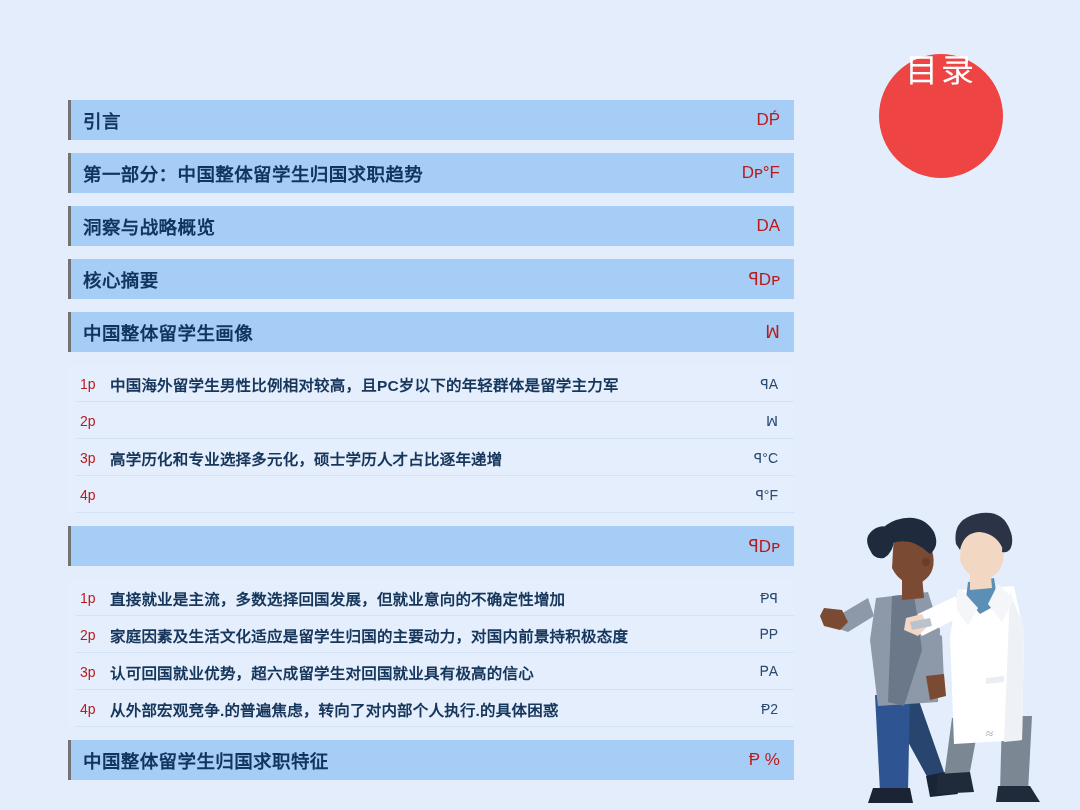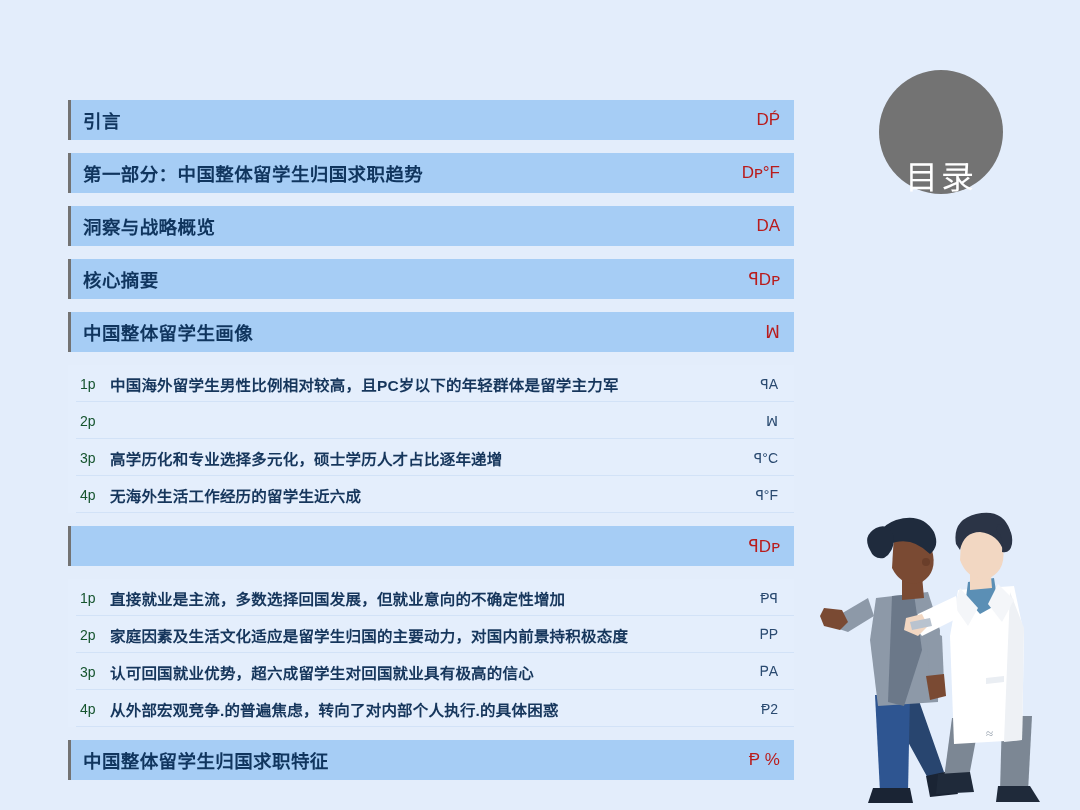--- a/index.html
+++ b/index.html
@@ -21,27 +21,27 @@
     position: absolute;
     inset: 0;
     background: #e3edfb;
     overflow: hidden;
   }
 
   
   #toc-badge {
     position: absolute;
     left: 879px;
-    top: 70px;
+    top: 54px;
     width: 124px;
     height: 124px;
     border-radius: 50%;
-    background: #737373;
+    background: #ef4444;
     display: flex;
-    align-items: flex-end;
+    align-items: flex-start;
     justify-content: center;
   }
   #toc-badge .badge-label {
     color: #ffffff;
     font-size: 33px;
     font-weight: 400;
     letter-spacing: 3px;
     line-height: 1;
     white-space: nowrap;
   }
@@ -84,21 +84,21 @@
     white-space: nowrap;
   }
 
   
   .toc-row.subitem {
     height: 37px;
     background: #e4eefc;
     padding: 0 16px 0 12px;
   }
   .toc-row.subitem .row-marker {
-    color: #14532d;
+    color: #b91c1c;
     font-size: 14px;
     width: 30px;
     flex: 0 0 30px;
     text-align: left;
     white-space: nowrap;
   }
   .toc-row.subitem .row-title {
     color: #16365c;
     font-size: 15.5px;
     font-weight: 700;
@@ -182,21 +182,20 @@
         <span class="row-marker">2p</span>
         <span class="row-page">ꟽ</span>
       </div>
       <div class="toc-row subitem">
         <span class="row-marker">3p</span>
         <span class="row-title">高学历化和专业选择多元化，硕士学历人才占比逐年递增</span>
         <span class="row-page">ꟼ°C</span>
       </div>
       <div class="toc-row subitem">
         <span class="row-marker">4p</span>
-        <span class="row-title">无海外生活工作经历的留学生近六成</span>
         <span class="row-page">ꟼ°F</span>
       </div>
     </div>
 
     <div class="toc-row section">
       <span class="row-page">ꟼDᴘ</span>
     </div>
 
     <div class="subgroup">
       <div class="toc-row subitem">

